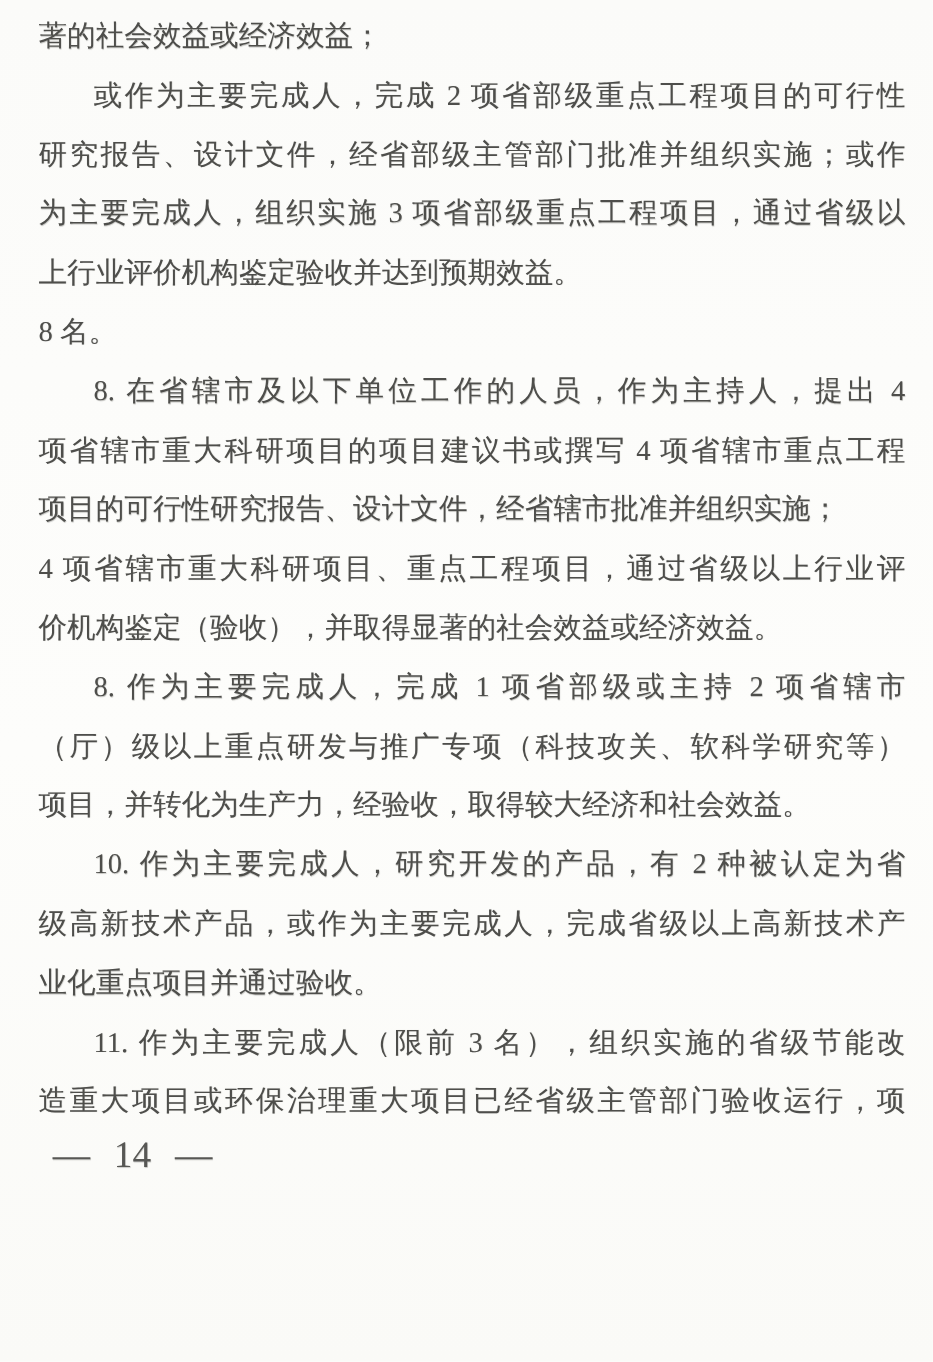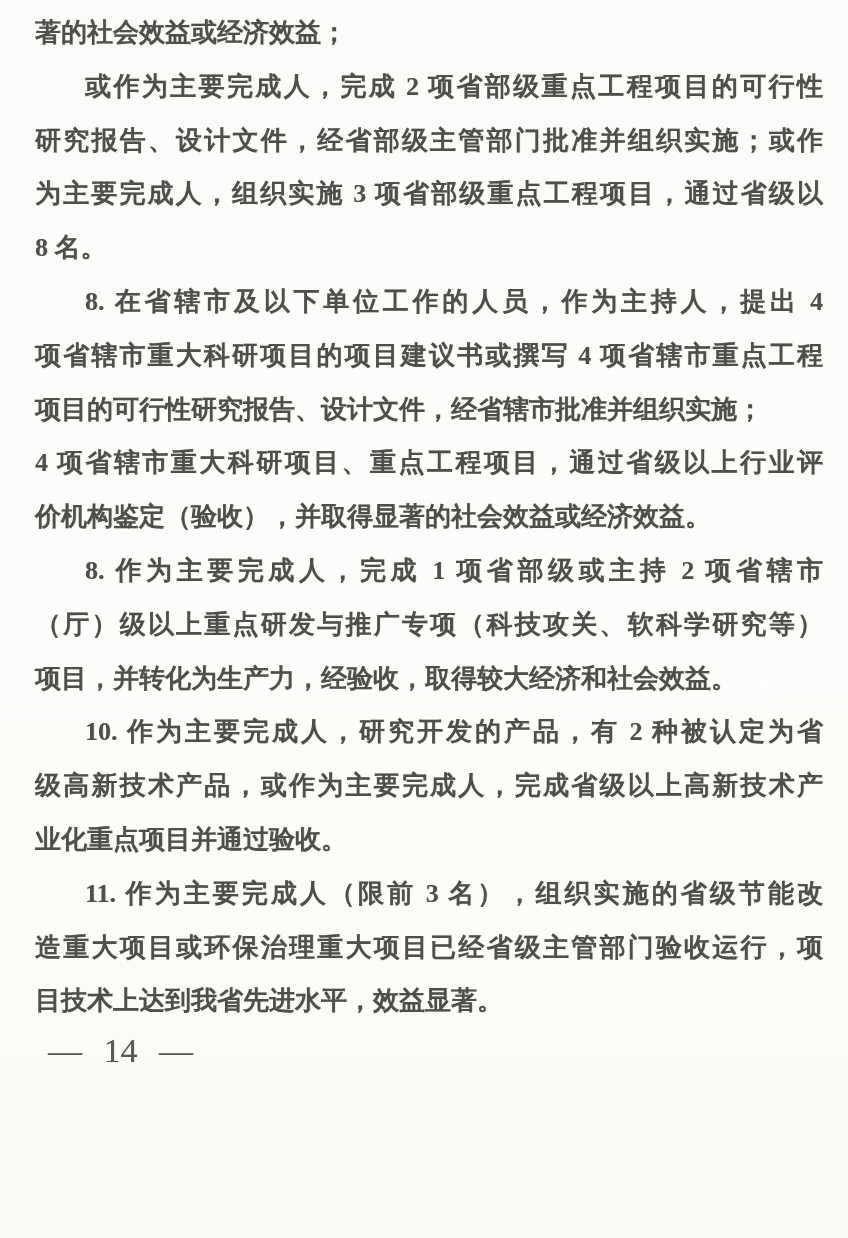--- a/index.html
+++ b/index.html
@@ -22,21 +22,20 @@
   .textblock {
     width: 788px;
   }
   .ln {
     height: 53.8px;
     line-height: 53.8px;
     font-size: 26px;
     white-space: nowrap;
     letter-spacing: 0px;
     text-shadow: 0.4px 0.4px 0.7px rgba(96,96,92,0.35);
-    font-weight: bold;
   }
   .ln.jf {
     white-space: normal;
     text-align: justify;
     text-align-last: justify;
     text-justify: inter-character;
   }
   .ln.ind {
     text-indent: 50px;
   }
@@ -53,30 +52,30 @@
 </style>
 </head>
 <body>
 
 <div class="page">
   <div class="textblock">
     <div class="ln">著的社会效益或经济效益；</div>
     <div class="ln ind jf">或作为主要完成人，完成 2 项省部级重点工程项目的可行性</div>
     <div class="ln jf">研究报告、设计文件，经省部级主管部门批准并组织实施；或作</div>
     <div class="ln jf">为主要完成人，组织实施 3 项省部级重点工程项目，通过省级以</div>
+    <div class="ln">上行业评价机构鉴定验收并达到预期效益。</div>
     <div class="ln">8 名。</div>
     <div class="ln ind jf">8. 在省辖市及以下单位工作的人员，作为主持人，提出 4</div>
     <div class="ln jf">项省辖市重大科研项目的项目建议书或撰写 4 项省辖市重点工程</div>
     <div class="ln">项目的可行性研究报告、设计文件，经省辖市批准并组织实施；</div>
     <div class="ln jf">4 项省辖市重大科研项目、重点工程项目，通过省级以上行业评</div>
     <div class="ln">价机构鉴定（验收），并取得显著的社会效益或经济效益。</div>
     <div class="ln ind jf">8. 作为主要完成人，完成 1 项省部级或主持 2 项省辖市</div>
     <div class="ln jf">（厅）级以上重点研发与推广专项（科技攻关、软科学研究等）</div>
     <div class="ln">项目，并转化为生产力，经验收，取得较大经济和社会效益。</div>
     <div class="ln ind jf">10. 作为主要完成人，研究开发的产品，有 2 种被认定为省</div>
     <div class="ln jf">级高新技术产品，或作为主要完成人，完成省级以上高新技术产</div>
     <div class="ln">业化重点项目并通过验收。</div>
     <div class="ln ind jf">11. 作为主要完成人（限前 3 名），组织实施的省级节能改</div>
     <div class="ln jf">造重大项目或环保治理重大项目已经省级主管部门验收运行，项</div>
-    <div class="ln">目技术上达到我省先进水平，效益显著。</div>
   </div>
   <div class="footer">— 14 —</div>
 </div>
 
 </body></html>

